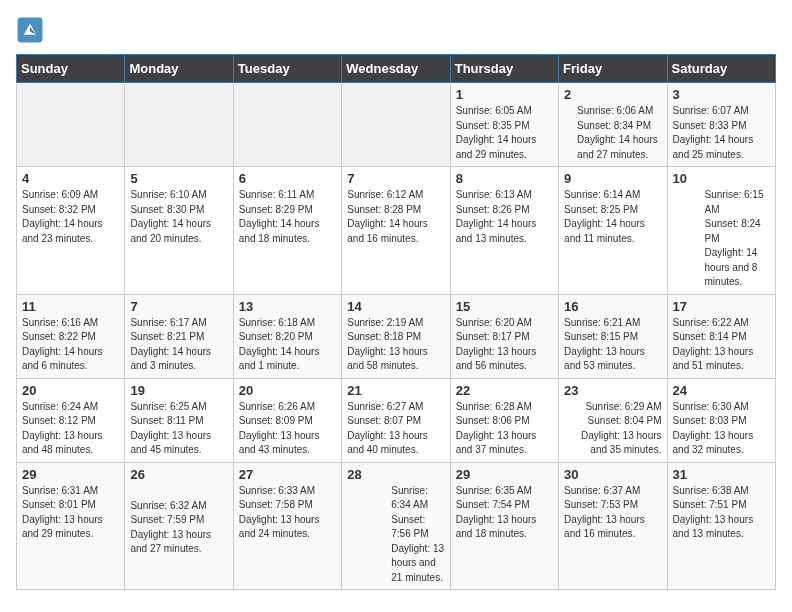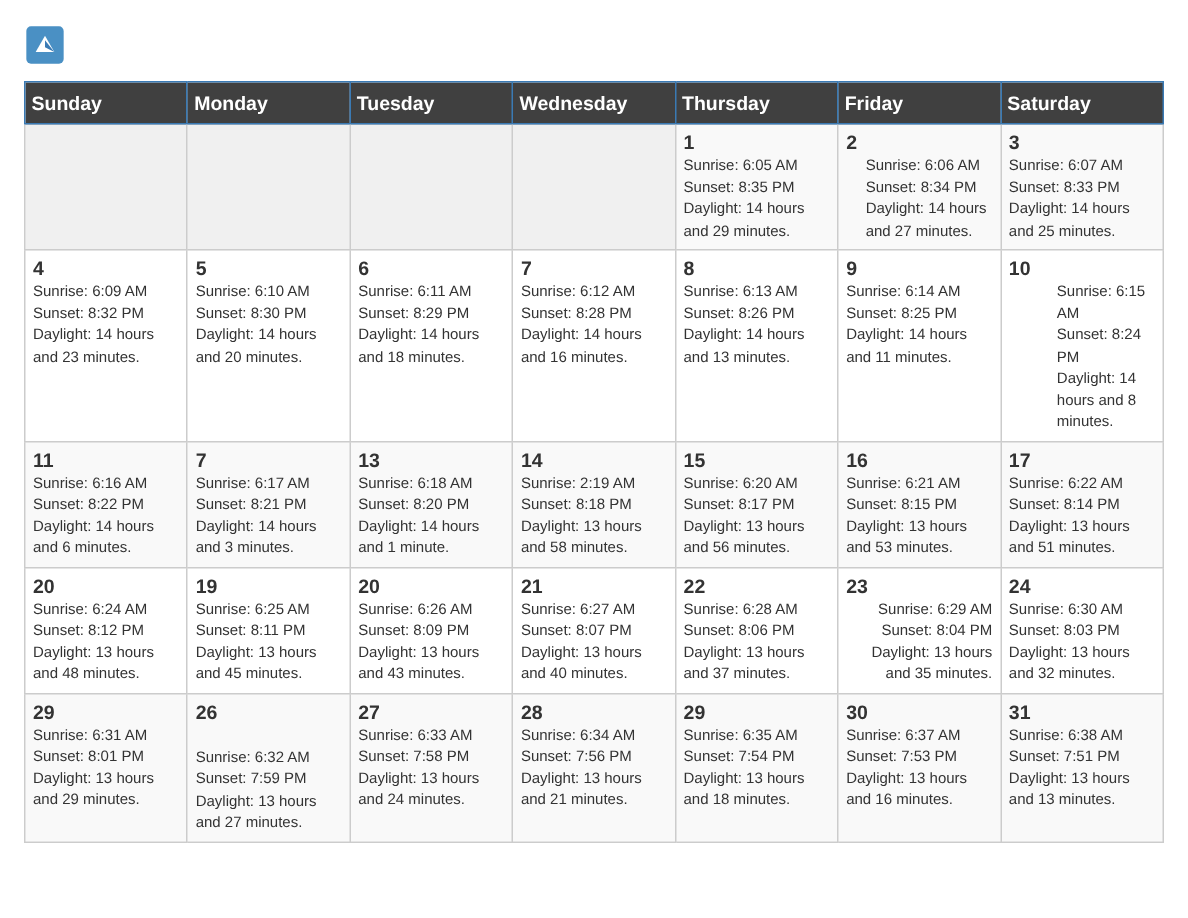--- a/index.html
+++ b/index.html
@@ -299,21 +299,21 @@
 Daylight: 13 hours and 27 minutes.</div>
         </td>
         <td>
           <div class="day-number">27</div>
           <div class="day-info" style="white-space: pre-line;">Sunrise: 6:33 AM
 Sunset: 7:58 PM
 Daylight: 13 hours and 24 minutes.</div>
         </td>
         <td>
           <div class="day-number">28</div>
-          <div class="day-info" style="white-space: pre-line;">Sunrise: 6:34 AM
+          <div class="day-info" style="white-space: pre-line; margin-left: 44px;">Sunrise: 6:34 AM
 Sunset: 7:56 PM
 Daylight: 13 hours and 21 minutes.</div>
         </td>
         <td>
           <div class="day-number">29</div>
           <div class="day-info" style="white-space: pre-line;">Sunrise: 6:35 AM
 Sunset: 7:54 PM
 Daylight: 13 hours and 18 minutes.</div>
         </td>
         <td>

